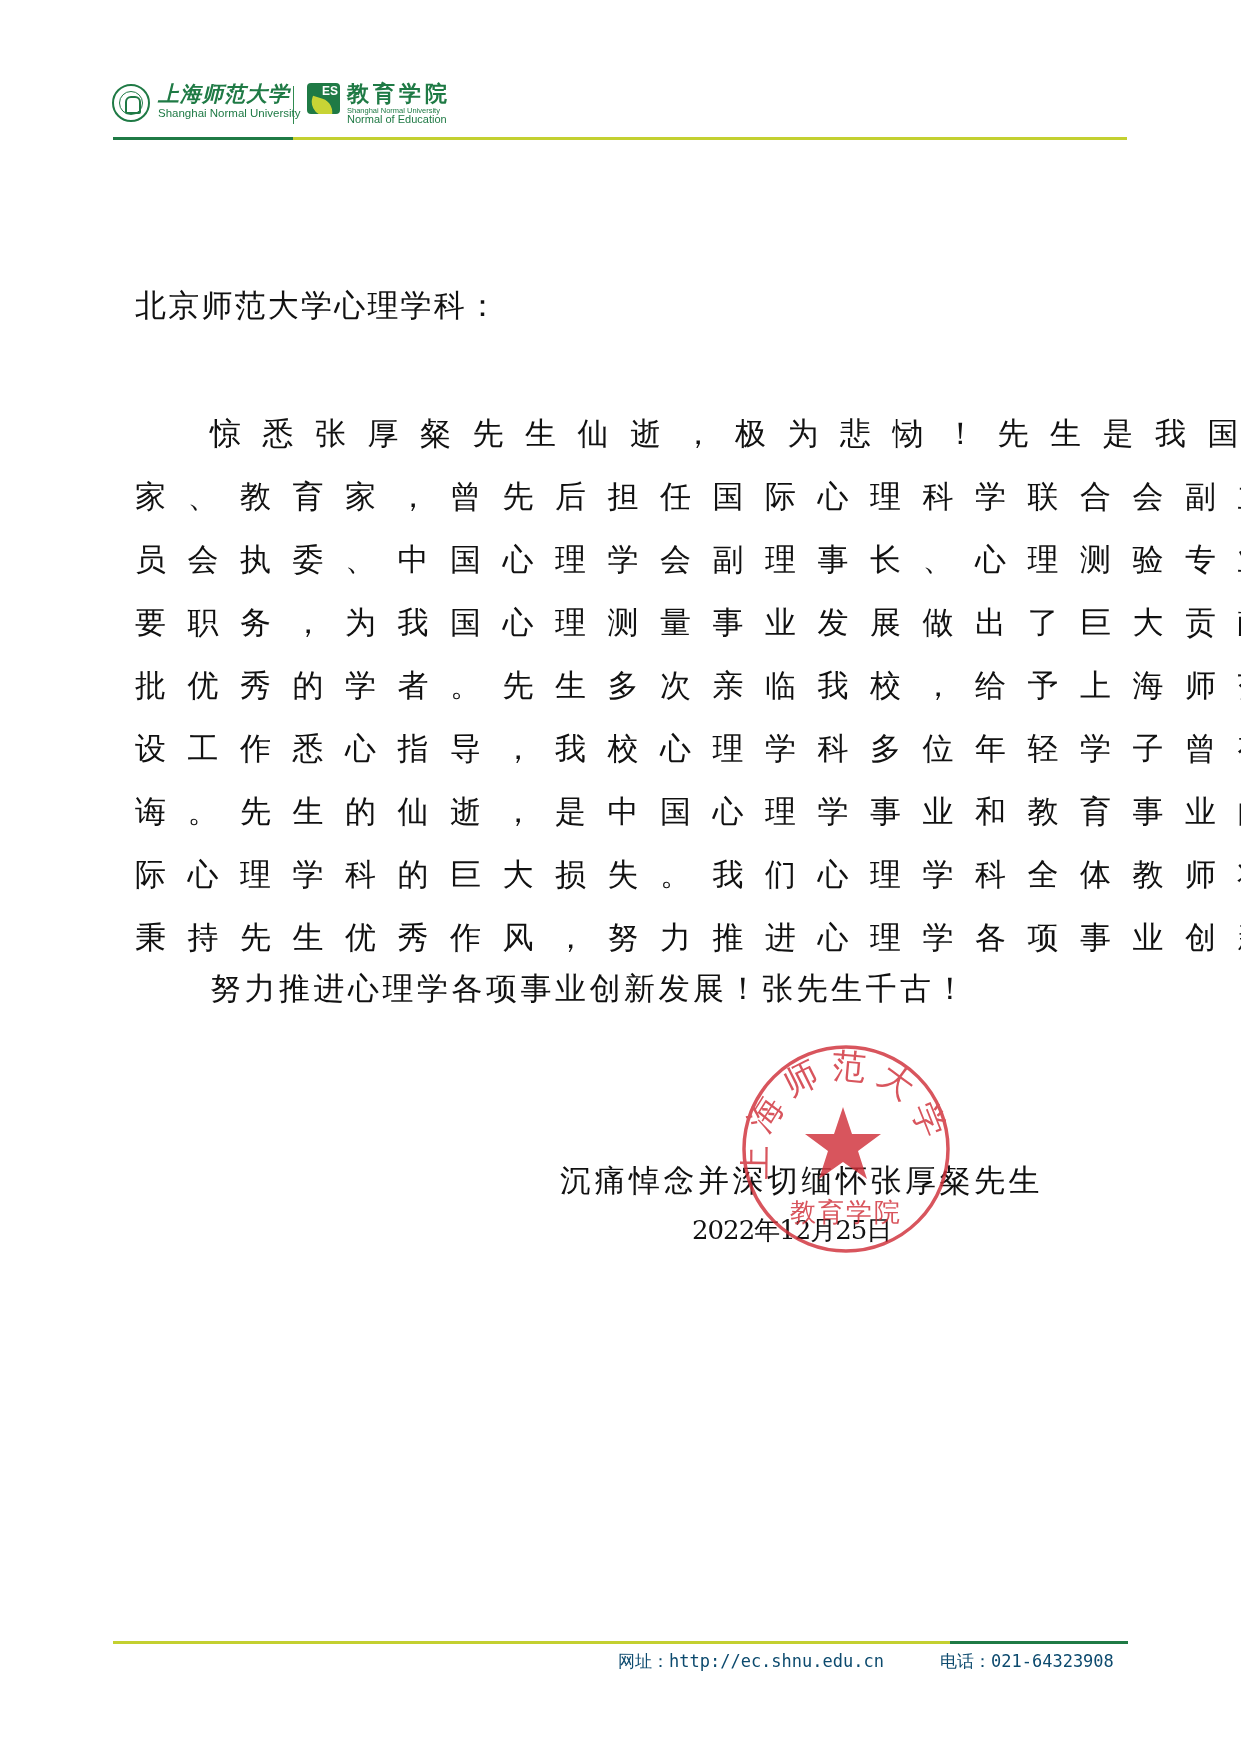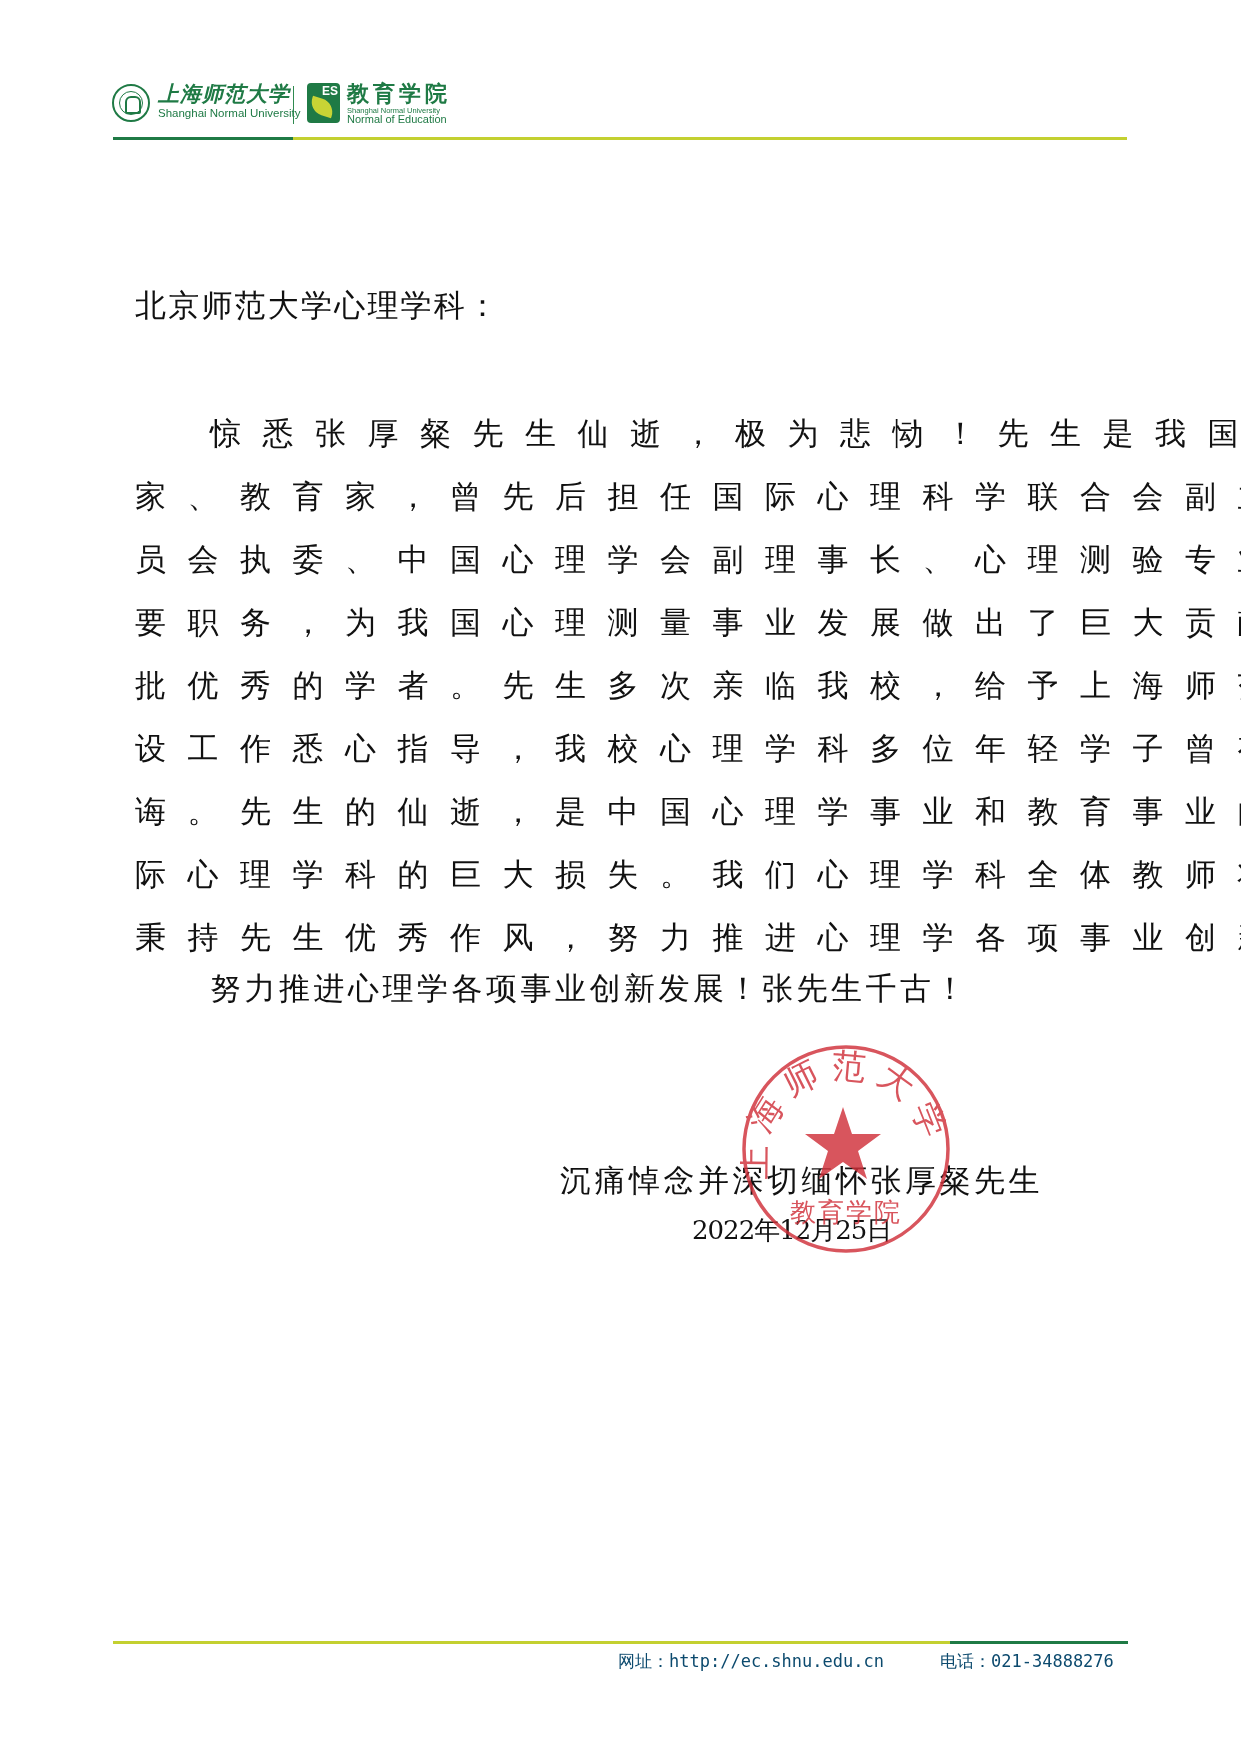--- a/index.html
+++ b/index.html
@@ -12,21 +12,21 @@
                  border: 2px solid #1f7a45; box-sizing: border-box; }
     .logo-seal::before { content: ""; position: absolute; left: 5px; top: 5px; right: 5px; bottom: 5px;
                  border-radius: 50%; border: 1px solid #1f7a45; }
     .logo-seal-inner { position: absolute; left: 11px; top: 10px; width: 12px; height: 14px;
                  border: 2px solid #1f7a45; border-radius: 6px 6px 2px 2px; }
     .uni-cn { left: 158px; top: 80px; font-family: "DejaVu Serif", serif; font-size: 21px;
               font-weight: bold; font-style: italic; color: #1f7a45; letter-spacing: 1px; white-space: nowrap; }
     .uni-en { left: 158px; top: 107px; font-family: "Liberation Sans", sans-serif; font-size: 11.5px;
               color: #1f7a45; white-space: nowrap; }
     .divider { left: 293px; top: 86px; width: 1px; height: 38px; background: #2f8a50; }
-    .es-logo { left: 307px; top: 83px; width: 33px; height: 40px; background: #1f7a45; border-radius: 4px; overflow: hidden; }
+    .es-logo { left: 307px; top: 83px; width: 33px; height: 31px; background: #1f7a45; border-radius: 4px; overflow: hidden; }
     .es-leaf { position: absolute; left: 3px; top: 16px; width: 24px; height: 16px; background: #c8d435;
                border-radius: 0 14px 0 14px; transform: rotate(18deg); }
     .es-letters { position: absolute; right: 2px; top: 1px; font-family: "Liberation Sans", sans-serif;
                font-weight: bold; font-size: 12px; color: #ffffff; }
     .school-cn { left: 347px; top: 79px; font-size: 22px; font-weight: bold; color: #1f7a45;
                  letter-spacing: 4px; white-space: nowrap; }
     .school-en1 { left: 347px; top: 106px; font-family: "Liberation Sans", sans-serif; font-size: 7.5px;
                  color: #1f7a45; white-space: nowrap; }
     .school-en2 { left: 347px; top: 113px; font-family: "Liberation Sans", sans-serif; font-size: 11px;
                  color: #1f7a45; white-space: nowrap; }
@@ -96,13 +96,13 @@
   <text font-size="34" fill="#d0303a" font-family="DejaVu Sans, sans-serif" letter-spacing="10">
     <textPath href="#sealArc" startOffset="4">上海师范大学</textPath>
   </text>
   <polygon fill="#d0303a" points="103,64 112,91 141,91 118,108 127,136 103,119 79,136 88,108 65,91 94,91"></polygon>
   <text x="106" y="178" text-anchor="middle" font-size="26" fill="#d0303a" font-family="DejaVu Sans, sans-serif" letter-spacing="2">教育学院</text>
 </svg>
 
 <div class="abs hline" style="left:113px; top:1641px; width:837px; background:#c3d030;"></div>
 <div class="abs hline" style="left:950px; top:1641px; width:178px; background:#1f7a45;"></div>
 <div class="abs footer-text" style="left:618px;">网址：http://ec.shnu.edu.cn</div>
-<div class="abs footer-text" style="left:940px;">电话：021-34888276</div>
+<div class="abs footer-text" style="left:940px;">电话：021-64323908</div>
 
 </body></html>

